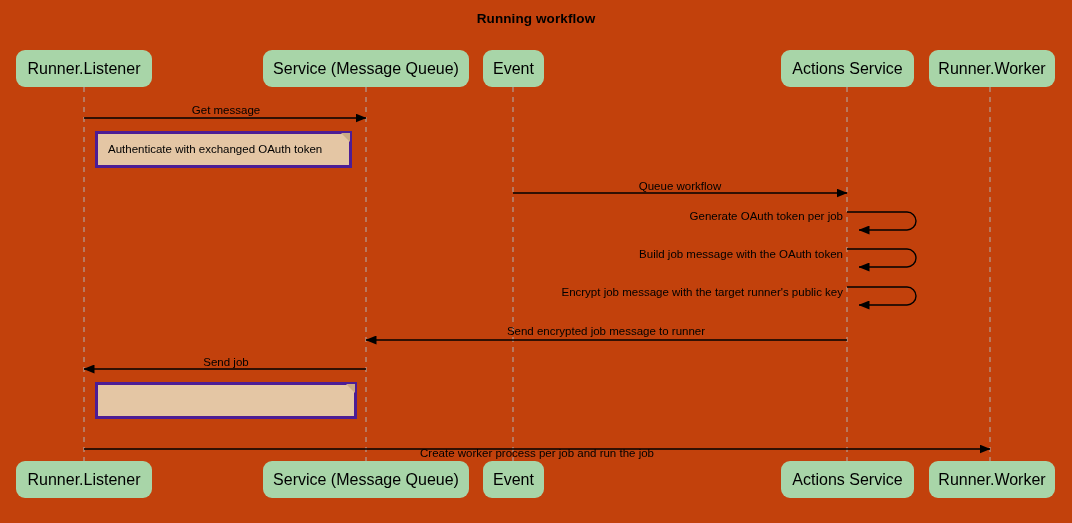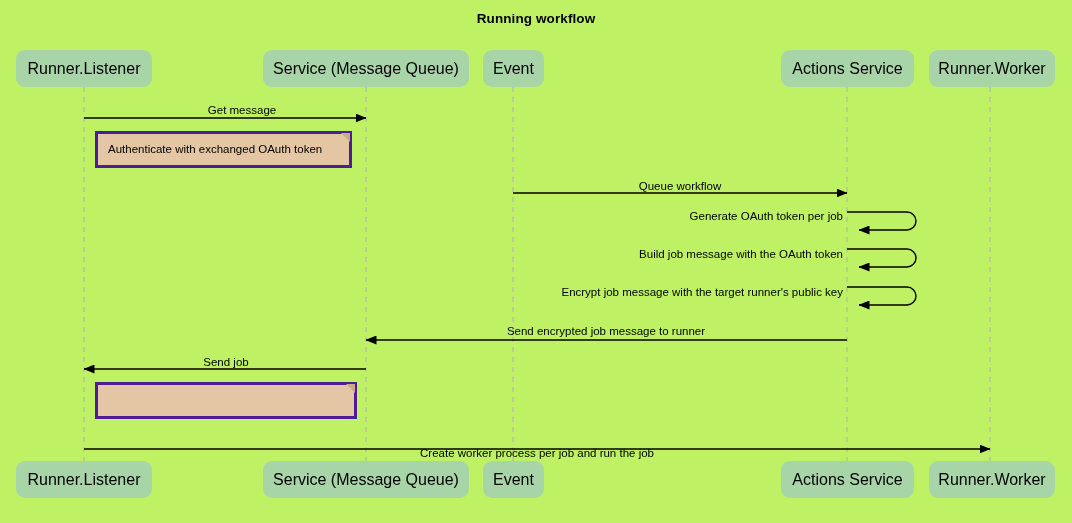--- a/index.html
+++ b/index.html
@@ -9,21 +9,21 @@
     background: #ffffff;
   }
   body {
     font-family: "Liberation Sans", sans-serif;
     -webkit-font-smoothing: antialiased;
   }
   #canvas {
     position: relative;
     width: 1072px;
     height: 523px;
-    background: #bef264;
+    background: #c2410c;
     overflow: hidden;
   }
   #svg-layer {
     position: absolute;
     left: 0;
     top: 0;
     width: 1072px;
     height: 523px;
   }
   .diagram-title {
@@ -136,21 +136,21 @@
       <div class="actor-box" style="left: 929px; top: 50px; width: 126px; height: 37px;">Runner.Worker</div>
     </div>
   <div id="actors-bottom">
       <div class="actor-box" style="left: 16px; top: 461px; width: 136px; height: 37px;">Runner.Listener</div>
       <div class="actor-box" style="left: 263px; top: 461px; width: 206px; height: 37px;">Service (Message Queue)</div>
       <div class="actor-box" style="left: 483px; top: 461px; width: 61px; height: 37px;">Event</div>
       <div class="actor-box" style="left: 781px; top: 461px; width: 133px; height: 37px;">Actions Service</div>
       <div class="actor-box" style="left: 929px; top: 461px; width: 126px; height: 37px;">Runner.Worker</div>
     </div>
   <div id="labels">
-      <div class="msg-label center" style="left: 226px; top: 105px; margin-left: 16px;">Get message</div>
+      <div class="msg-label center" style="left: 226px; top: 105px;">Get message</div>
       <div class="msg-label center" style="left: 680px; top: 181px;">Queue workflow</div>
       <div class="msg-label right" style="left: 843px; top: 211px; padding-left: 28px;">Generate OAuth token per job</div>
       <div class="msg-label right" style="left: 843px; top: 249px;">Build job message with the OAuth token</div>
       <div class="msg-label right" style="left: 843px; top: 287px;">Encrypt job message with the target runner's public key</div>
       <div class="msg-label center" style="left: 606px; top: 326px;">Send encrypted job message to runner</div>
       <div class="msg-label center" style="left: 226px; top: 357px;">Send job</div>
       <div class="msg-label center" style="left: 537px; top: 432px; margin-top: 16px;">Create worker process per job and run the job</div>
     </div>
   <div id="notes">
       <div class="note-box" style="left: 95px; top: 131px; width: 257px; height: 37px;">

